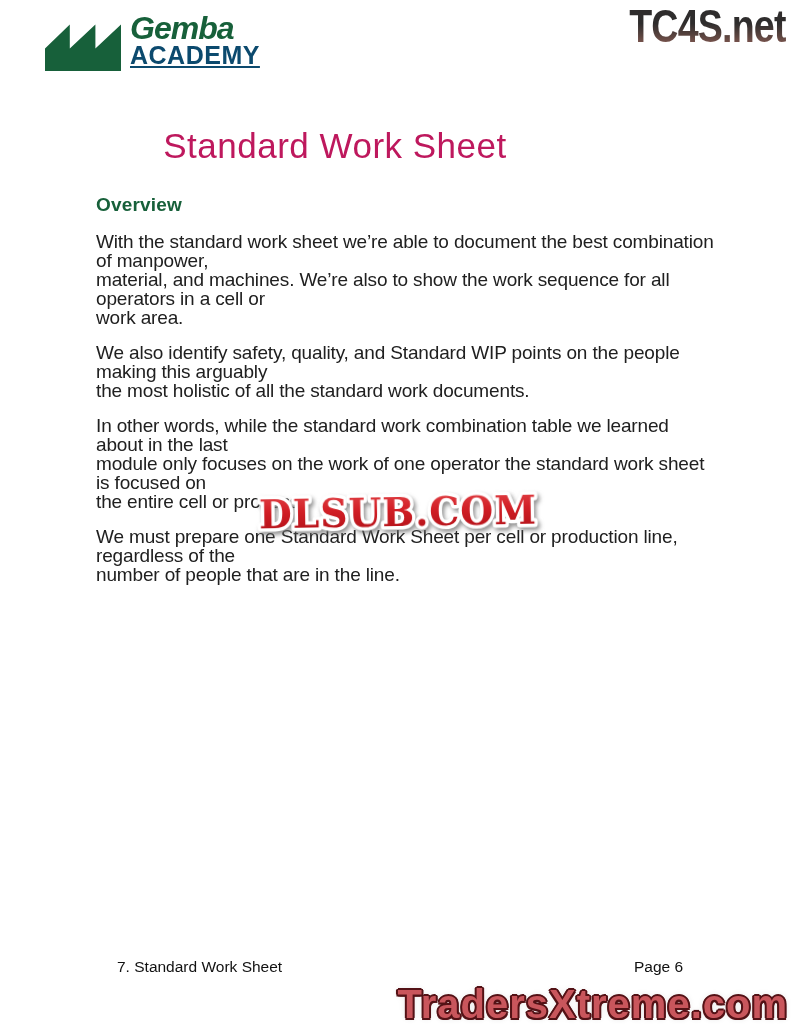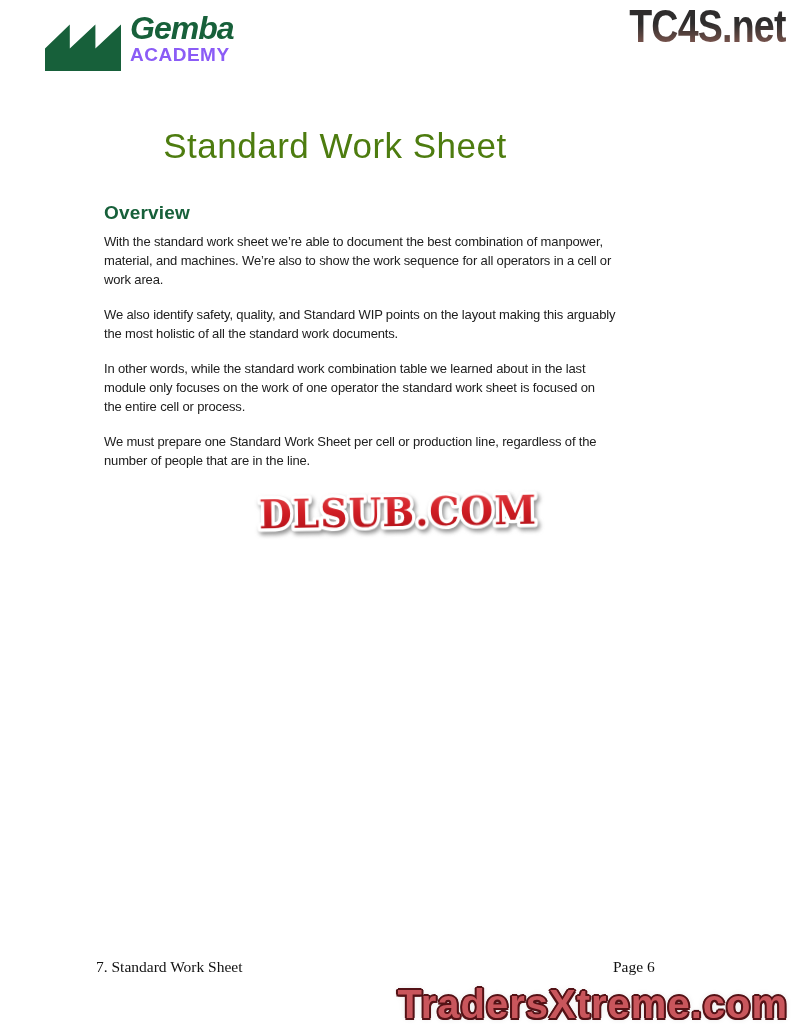--- a/index.html
+++ b/index.html
@@ -14,52 +14,52 @@
 
   
   .logo{position:absolute;left:43px;top:12px;display:flex;align-items:flex-start;}
   .logo svg{display:block;margin-top:3px;}
   .logo-text{display:flex;flex-direction:column;margin-left:7px;}
   .logo-brand{
     font-size:32px;font-weight:700;font-style:italic;
     color:#17603a;line-height:33px;letter-spacing:-1px;
   }
   .logo-sub{
-    font-size:19px;font-weight:700;color:#8b5cf6;
-    letter-spacing:0.5px;line-height:20px;
+    font-size:25px;font-weight:700;color:#0c4a6e;
+    letter-spacing:0.5px;line-height:20px;text-decoration:underline;
   }
 
   
   .wm-top{
     position:absolute;top:2px;right:5px;
     font-size:47px;font-weight:700;line-height:48px;
     letter-spacing:-1px;
     transform:scaleX(0.8);transform-origin:top right;
     background:linear-gradient(#2f2d2d 45%, #5a443f 70%, #96625a 100%);
     -webkit-background-clip:text;background-clip:text;
     color:transparent;
     text-shadow:none;
   }
 
   
   .title{
     position:absolute;top:126px;left:0;width:670px;margin:0;
     text-align:center;font-size:35px;font-weight:400;
-    color:#4d7c0f;letter-spacing:0.5px;
+    color:#be185d;letter-spacing:0.5px;
   }
   .overview{
-    position:absolute;top:194px;left:96px;margin:8px;
+    position:absolute;top:194px;left:96px;margin:0;
     font-size:19px;font-weight:700;color:#17603a;letter-spacing:0.2px;
   }
 
   
   .body{position:absolute;top:232px;left:96px;width:620px;}
   .body p{
-    margin:0 0 16px 8px;
-    font-size:13px;line-height:19px;
+    margin:0 0 16px 0;
+    font-size:19px;line-height:19px;
     letter-spacing:-0.15px;
     color:#202020;
     white-space:pre-line;
   }
 
   
   .stamp{
     position:absolute;left:252px;top:486px;
     transform:rotate(-1deg);
     filter:drop-shadow(2px 3px 2px rgba(110,110,110,0.75));
@@ -69,22 +69,22 @@
     font-weight:700;font-size:40px;
     fill:url(#stampGrad);
     stroke:#ffffff;stroke-width:7px;
     paint-order:stroke;stroke-linejoin:round;
     letter-spacing:1px;
   }
 
   
   .f-left,.f-right{
     position:absolute;top:958px;
-    font-family:Liberation Serif, serif;
-    font-size:15.5px;color:#111111;
+    font-family:Liberation Sans, sans-serif;
+    font-size:15.5px;color:#111111;margin-left:21px;
   }
   .f-left{left:96px;}
   .f-right{left:613px;}
   .wm-bottom{
     position:absolute;top:982px;right:3px;
     font-size:40px;font-weight:700;letter-spacing:1px;
     color:#c9565c;
     text-shadow:
       -1.5px -1.5px 0 #541216, 1.5px -1.5px 0 #541216,
       -1.5px 1.5px 0 #541216, 1.5px 1.5px 0 #541216,
@@ -110,21 +110,21 @@
 
   <div class="wm-top">TC4S.net</div>
 
   <h1 class="title">Standard Work Sheet</h1>
   <h2 class="overview">Overview</h2>
 
   <main class="body">
     <p>With the standard work sheet we’re able to document the best combination of manpower,
 material, and machines.  We’re also to show the work sequence for all operators in a cell or
 work area.</p>
-    <p>We also identify safety, quality, and Standard WIP points on the layout making this arguably
+    <p>We also identify safety, quality, and Standard WIP points on the people making this arguably
 the most holistic of all the standard work documents.</p>
     <p>In other words, while the standard work combination table we learned about in the last
 module only focuses on the work of one operator the standard work sheet is focused on
 the entire cell or process.</p>
     <p>We must prepare one Standard Work Sheet per cell or production line, regardless of the
 number of people that are in the line.</p>
   </main>
 
   <div class="stamp">
     <svg width="292" height="52" viewBox="0 0 292 52" aria-hidden="true">

